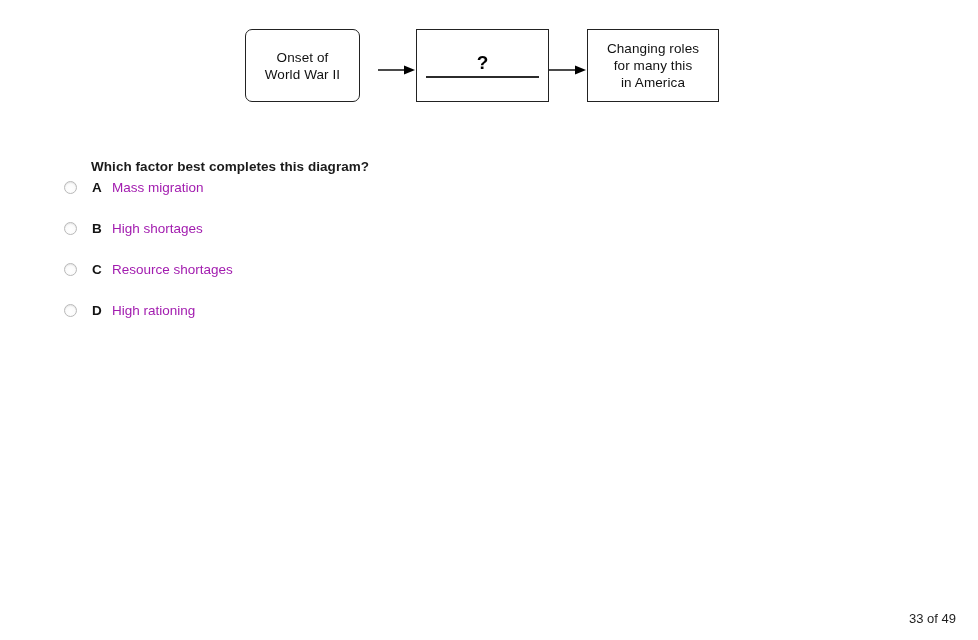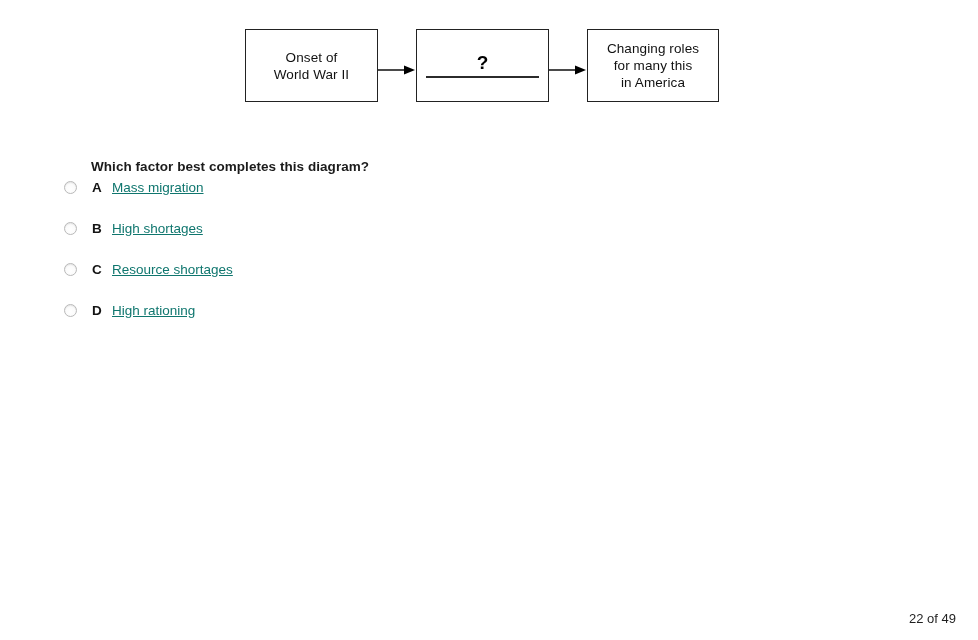--- a/index.html
+++ b/index.html
@@ -38,21 +38,21 @@
     justify-content: center;
     text-align: center;
   }
   .flow-box-text {
     font-size: 13.5px;
     line-height: 17px;
     color: #111111;
     white-space: pre-line;
     letter-spacing: 0.1px;
   }
-  #flow-box-1 { left: 0px;   width: 133px; }
+  #flow-box-1 { left: 0px;   width: 115px; border-radius: 7px; }
   #flow-box-2 { left: 171px; width: 133px; }
   #flow-box-3 { left: 342px; width: 132px; }
 
   
   .blank-wrap {
     width: 100%;
     padding: 0 9px;
     box-sizing: border-box;
     display: flex;
     flex-direction: column;
@@ -122,24 +122,23 @@
     font-size: 13.5px;
     font-weight: bold;
     color: #141414;
     margin-left: 15px;
     width: 11px;
     flex: 0 0 auto;
   }
   .option-text {
     font-size: 13.5px;
     font-weight: normal;
-    color: #0f766e;
+    color: #a21caf;
     margin-left: 9px;
     white-space: nowrap;
-    text-decoration: underline;
   }
 
   
   #page-indicator {
     position: absolute;
     right: 22px;
     bottom: 14px;
     font-size: 13px;
     color: #1f1f1f;
   }
@@ -206,13 +205,13 @@
   </div>
 
   <div class="option-row">
     <span class="radio-button"></span>
     <span class="option-letter">D</span>
     <span class="option-text">High rationing</span>
   </div>
 
 </div>
 
-<div id="page-indicator">22 of 49</div>
+<div id="page-indicator">33 of 49</div>
 
 </body></html>

